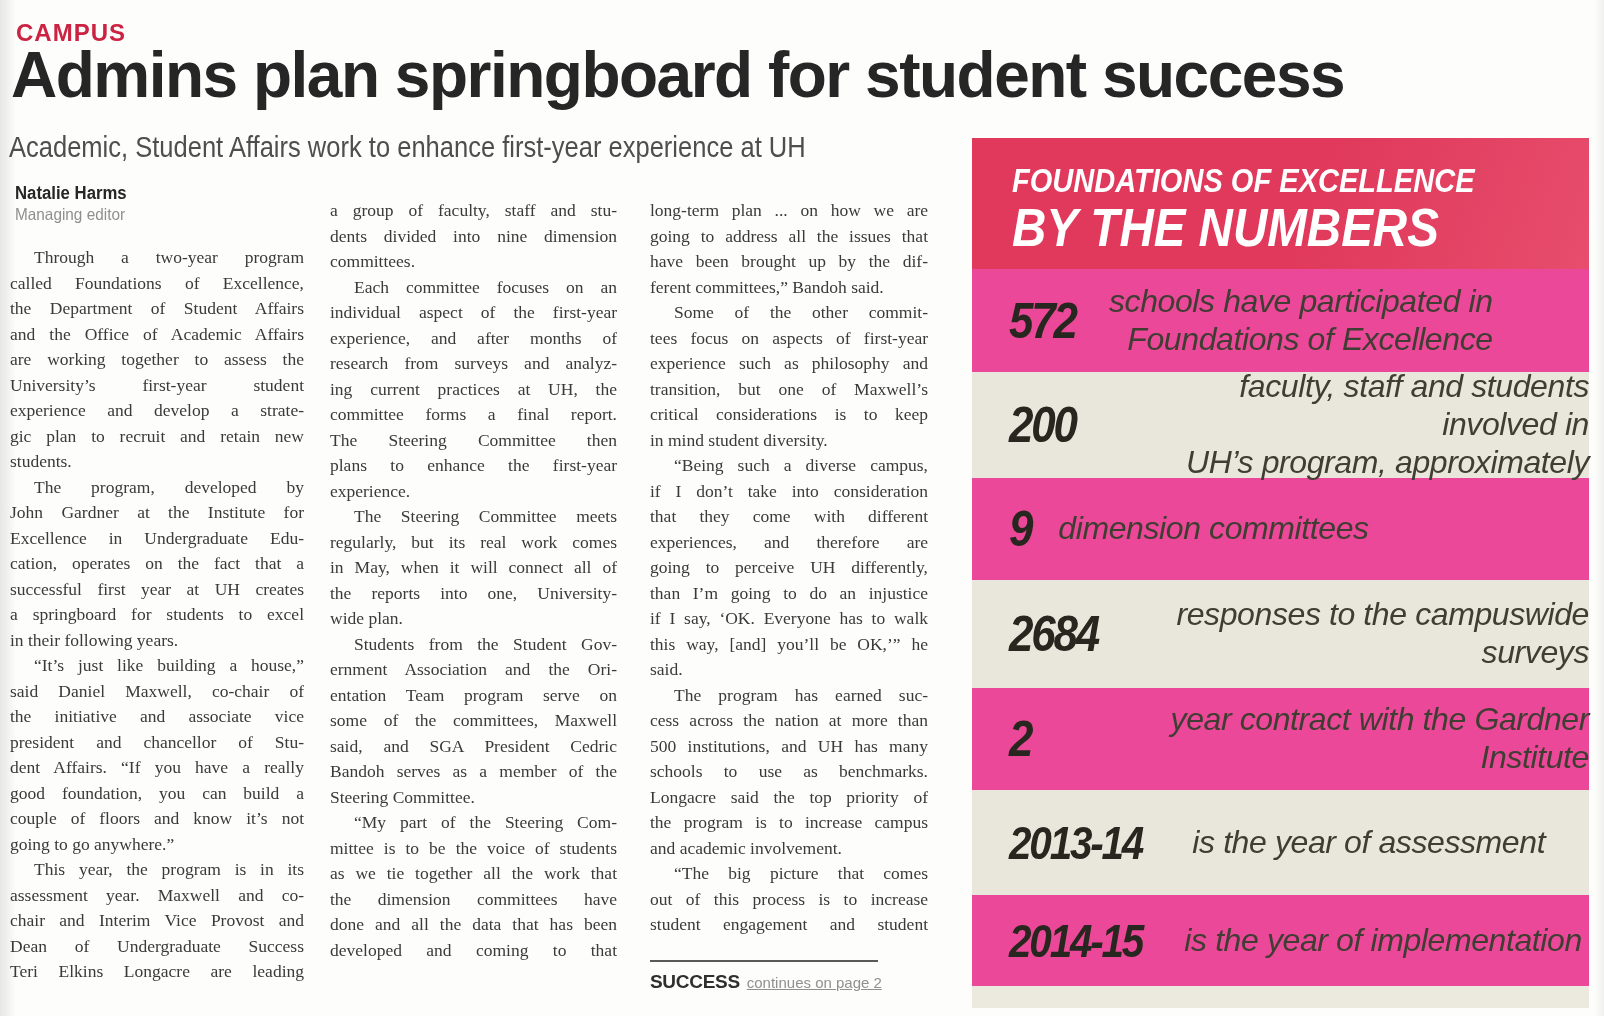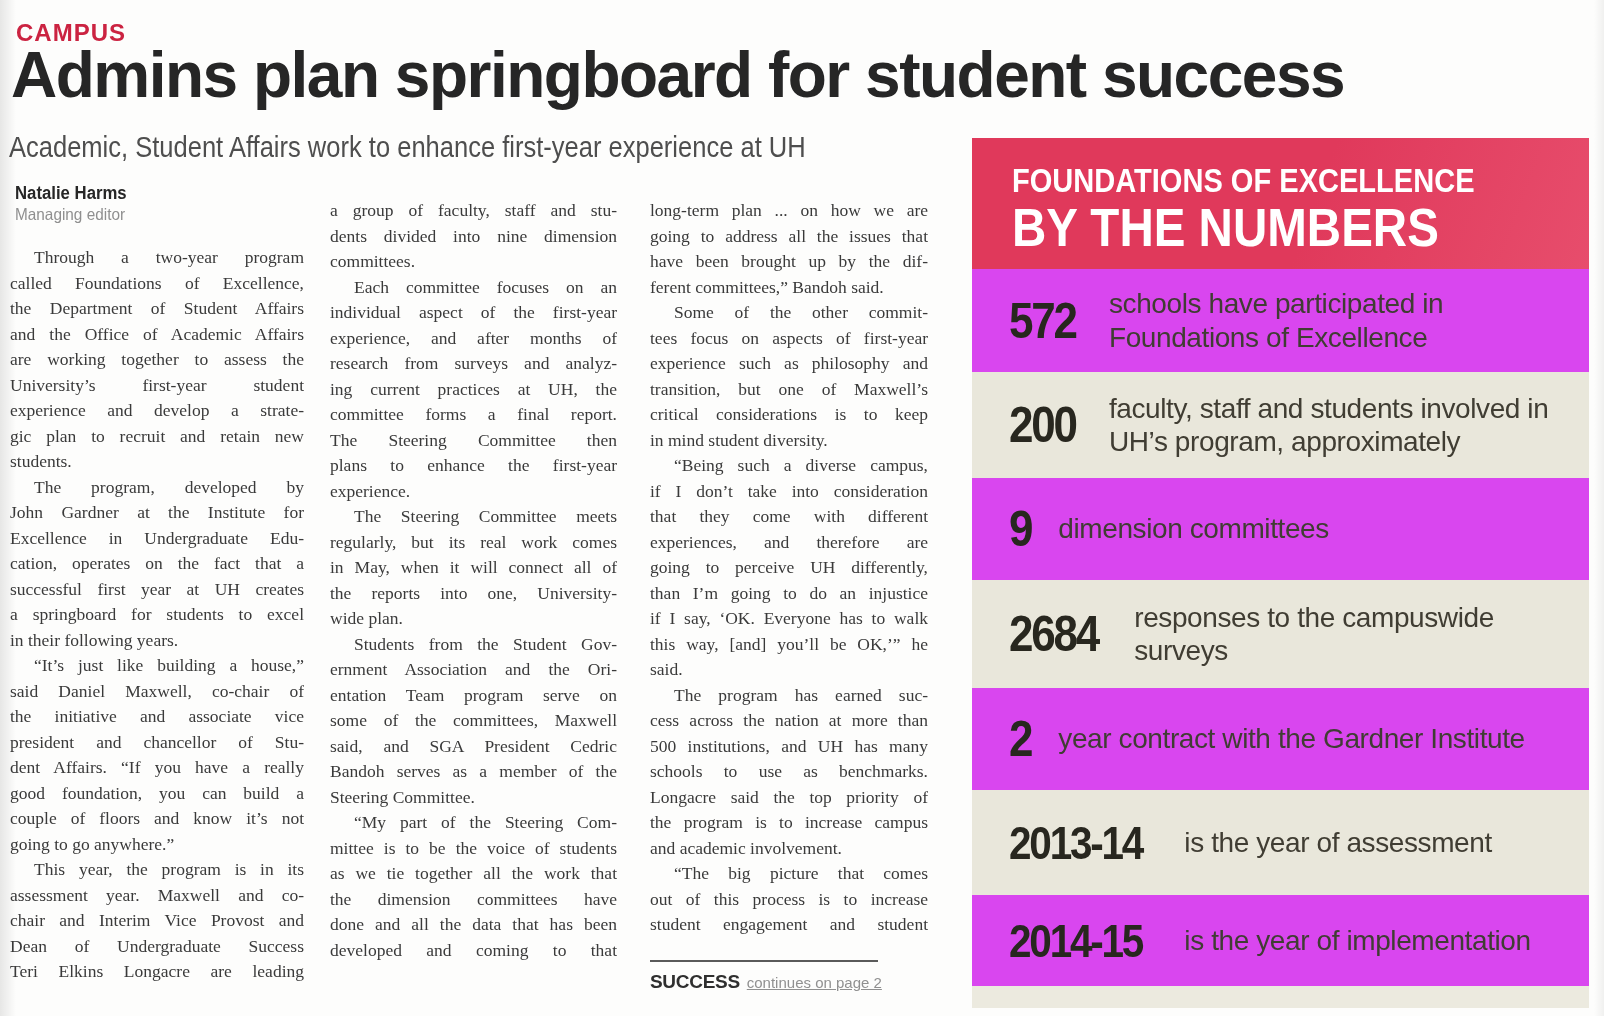--- a/index.html
+++ b/index.html
@@ -28,41 +28,41 @@
   #col-2{left:650px;top:198px;width:278px;}
   .bodyline{height:25.5px;overflow:hidden;text-align:justify;text-align-last:justify;}
   .bodyline.lastline{text-align-last:left;}
   .bodyline.indent{text-indent:24px;}
 
   .jump{position:absolute;left:650px;top:960px;width:250px;}
   .jump-rule{width:228px;border-top:2px solid #5a5a5a;margin-bottom:9px;}
   .jump-slug{font-weight:700;font-size:19px;letter-spacing:-.3px;color:#2f2f2f;}
   .jump-text{font-size:15px;color:#909090;margin-left:7px;text-decoration:underline;}
 
-  .sidebar{position:absolute;left:972px;top:138px;width:617px;height:664px;}
+  .sidebar{position:absolute;left:972px;top:138px;width:617px;height:664px;font-style:italic;}
   .sb-header{height:131px;box-sizing:border-box;padding:25px 0 0 40px;
         background:linear-gradient(110deg,#e0395b 55%,#e74d6c 100%);}
   .sb-title1{font-weight:700;font-size:33px;line-height:36px;color:#fff;white-space:nowrap;
         transform:scaleX(.88);transform-origin:left top;}
   .sb-title2{font-weight:700;font-size:54px;line-height:56px;color:#fff;white-space:nowrap;
         transform:scaleX(.88);transform-origin:left top;}
   .sb-row{display:flex;align-items:center;box-sizing:border-box;padding-left:37px;}
-  .sb-row.dark{background:#d946ef;}
-  .sb-row.light{background:#e9e7db;}
+  .sb-row.dark{background:#ec4899;}
+  .sb-row.light{background:#e9e7db;gap:8px;}
   .sb-row:nth-child(1){height:103px;}
   .sb-row:nth-child(2){height:106px;}
   .sb-row:nth-child(3){height:102px;}
   .sb-row:nth-child(4){height:108px;}
   .sb-row:nth-child(5){height:102px;}
   .sb-row:nth-child(6){height:105px;}
   .sb-row:nth-child(7){height:91px;}
   .sb-num{font-weight:700;font-size:50px;line-height:1;letter-spacing:-2.5px;color:#28271f;
         margin-right:24px;transform:scaleX(.88);transform-origin:left center;white-space:nowrap;}
   .sb-num.year{font-size:46px;}
-  .sb-label{font-size:28px;line-height:1.18;letter-spacing:-.4px;color:#403d33;}
+  .sb-label{font-size:32px;line-height:1.18;letter-spacing:-.4px;color:#403d33;text-align:right;}
   .sb-strip{height:22px;background:#eceadf;}
 </style>
 </head>
 <body>
 
 <div class="page">
 
   <div class="kicker">CAMPUS</div>
 
   <h1 class="headline">Admins plan springboard for student success</h1>

